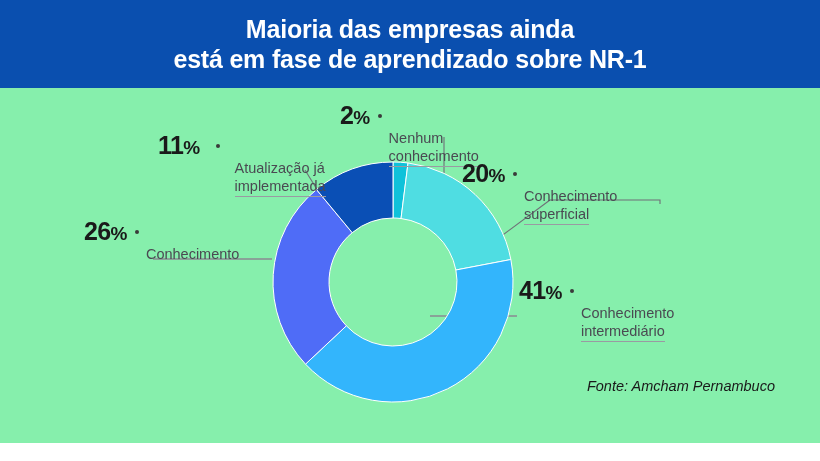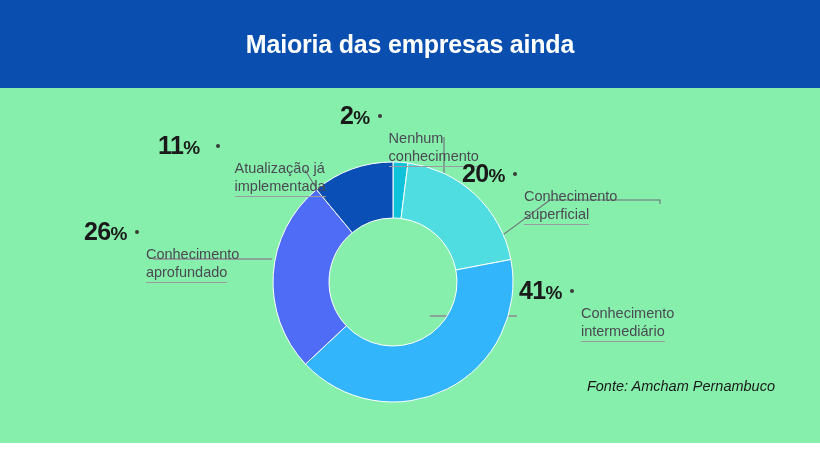--- a/index.html
+++ b/index.html
@@ -127,20 +127,21 @@
     white-space: nowrap;
   }
 </style>
 </head>
 <body>
 
 <div id="page">
 
   <div id="header-band">
     <div class="header-line">Maioria das empresas ainda</div>
+    <div class="header-line">está em fase de aprendizado sobre NR-1</div>
   </div>
 
   <div id="chart-area">
     <svg id="donut-svg" width="820" height="320" viewBox="0 0 820 320">
       <g id="leader-lines">
 
         <path d="M 444 49 L 444 88 L 401 100" fill="none" stroke="#6f6f77" stroke-width="1.1"></path>
 
         <path d="M 606 112 L 660 112 L 660 116" fill="none" stroke="#6f6f77" stroke-width="1.1"></path>
         <path d="M 550 112 L 606 112" fill="none" stroke="#6f6f77" stroke-width="1.1"></path>
@@ -186,21 +187,20 @@
         <span>Conhecimento</span>
         <span class="l2">intermediário</span>
       </span>
     </div>
 
     <div class="callout" id="callout-aprofundado">
       <span class="pct"><span>26</span><span class="sym">%</span></span>
       <span class="bullet-dot"></span>
       <span class="lbl">
         <span>Conhecimento</span>
-        <span class="l2">aprofundado</span>
       </span>
     </div>
 
     <div class="callout" id="callout-atualizacao">
       <span class="pct"><span>11</span><span class="sym">%</span></span>
       <span class="bullet-dot"></span>
       <span class="lbl">
         <span>Atualização já</span>
         <span class="l2">implementada</span>
       </span>

